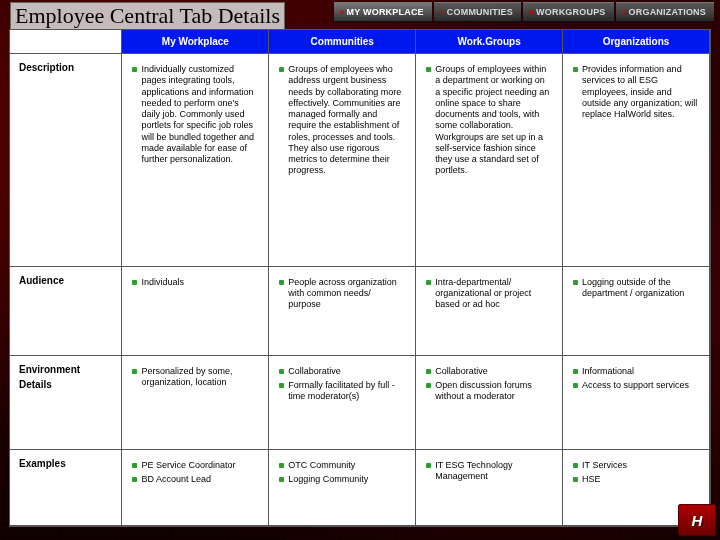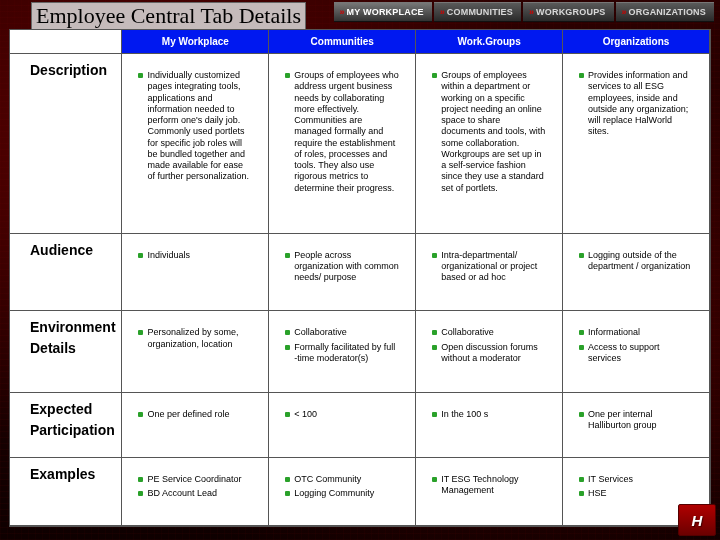--- a/index.html
+++ b/index.html
@@ -28,21 +28,20 @@
   .title {
     position: absolute;
     top: 2px;
     left: 10px;
     color: #000;
     font-family: "Times New Roman", serif;
     font-size: 22px;
     background: rgba(220,220,220,.85);
     padding: 0 4px 1px 4px;
     border: 1px solid #666;
-    margin-left: 21px;
   }
   .topbar {
     position: absolute;
     top: 2px;
     right: 6px;
     height: 20px;
     display: flex;
     gap: 2px;
   }
   .topbar .seg {
@@ -88,25 +87,25 @@
     padding: 6px 2px;
     font-weight: bold;
   }
   thead th.corner {
     background: #fff;
     border-right: 1px solid #555;
     border-bottom: 1px solid #555;
   }
   td.rowhead {
     font-weight: bold;
-    font-size: 14px;
-    padding: 6px 20px;
+    font-size: 10px;
+    padding: 6px 9px;
     line-height: 1.5;
   }
-  ul.b { list-style: none; margin:12px; padding:0; }
+  ul.b { list-style: none; margin:6px; padding:0; }
   ul.b li { position:relative; padding-left: 9px; margin-bottom:3px; line-height:1.25;}
   ul.b li::before {
     content:""; position:absolute; left:0; top:3px;
     width:5px; height:5px; background:#2aa12a; border-radius:1px;
   }
   .logo {
     position:absolute;
     right:4px; bottom:4px;
     width:36px; height:30px;
     background: linear-gradient(#b00000,#6b0000);
@@ -221,43 +220,20 @@
             </ul>
           </td>
           <td>
             <ul class="b">
               <li>Informational</li>
               <li>Access to support services</li>
             </ul>
           </td>
         </tr>
         <tr>
-          <td class="rowhead">Expected Participation</td>
-          <td>
-            <ul class="b">
-              <li>One per defined role</li>
-            </ul>
-          </td>
-          <td>
-            <ul class="b">
-              <li>&lt; 100</li>
-            </ul>
-          </td>
-          <td>
-            <ul class="b">
-              <li>In the 100 s</li>
-            </ul>
-          </td>
-          <td>
-            <ul class="b">
-              <li>One per internal Halliburton group</li>
-            </ul>
-          </td>
-        </tr>
-        <tr>
           <td class="rowhead">Examples</td>
           <td>
             <ul class="b">
               <li>PE Service Coordinator</li>
               <li>BD Account Lead</li>
             </ul>
           </td>
           <td>
             <ul class="b">
               <li>OTC Community</li>

